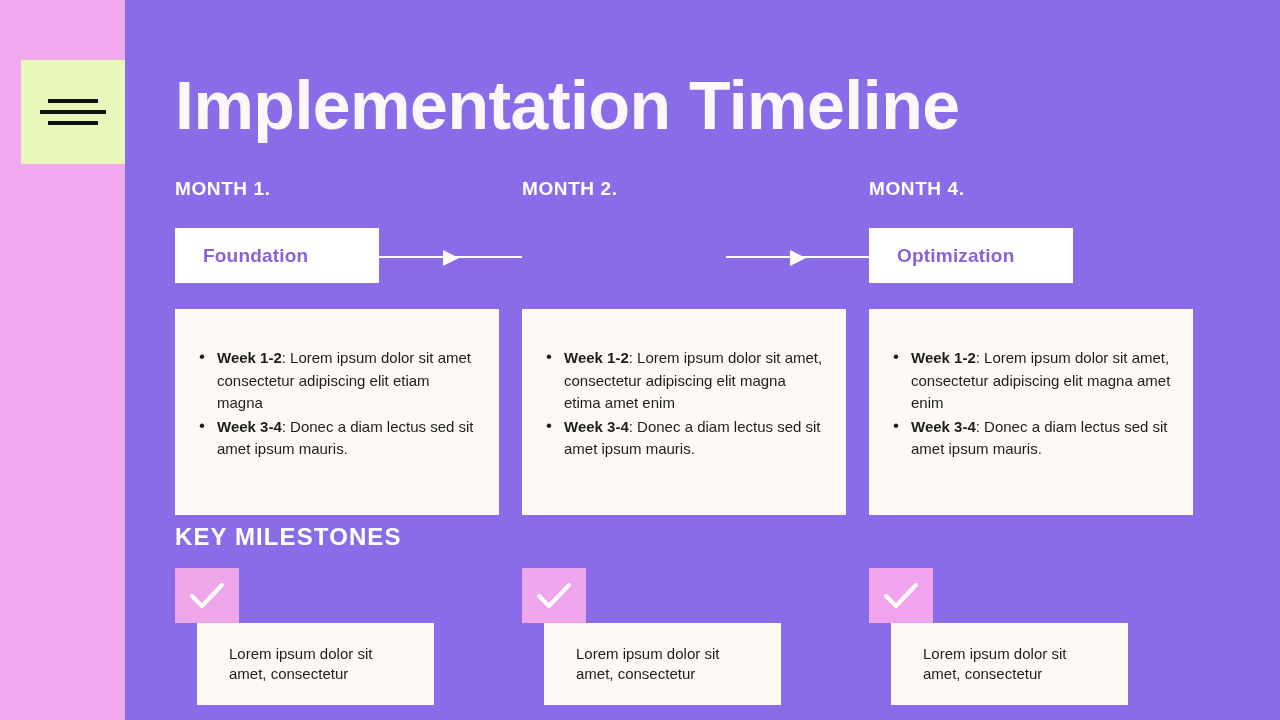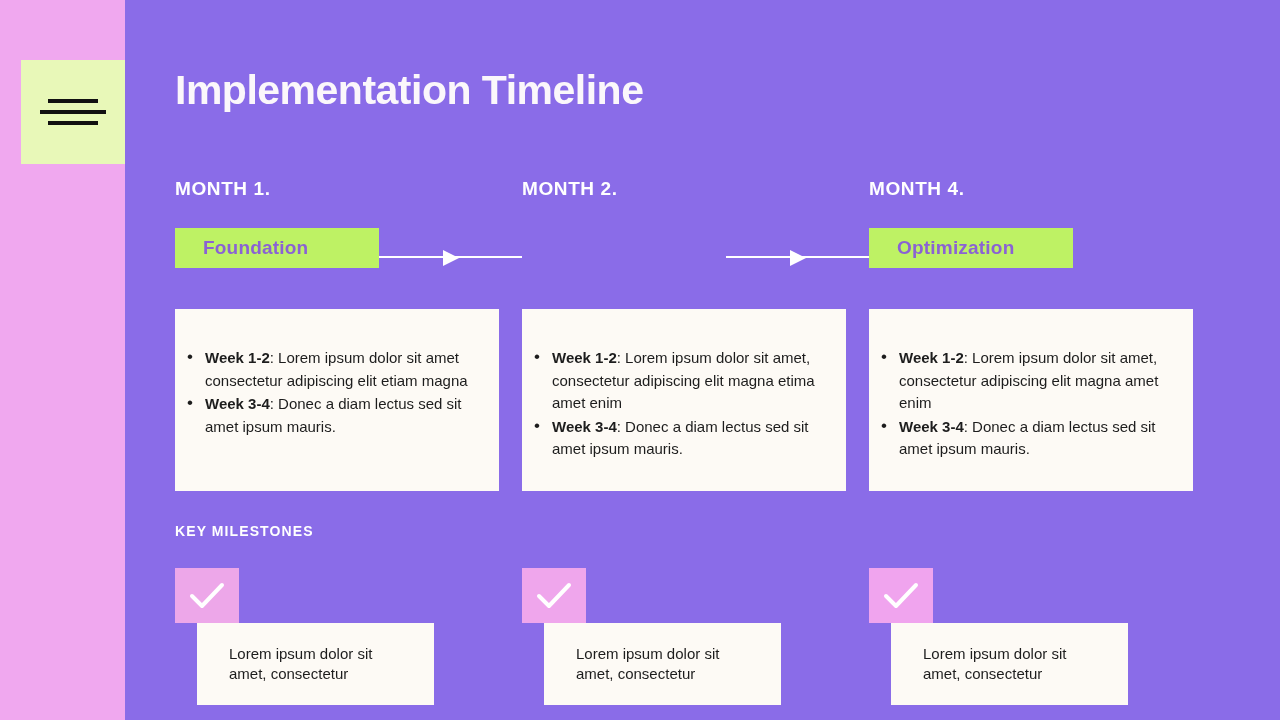--- a/index.html
+++ b/index.html
@@ -52,21 +52,21 @@
     left: 125px; top: 0;
     width: 1155px;
     height: 720px;
     background: #8a6ce8;
   }
 
   .title {
     position: absolute;
     left: 50px;
     top: 68px;
-    font-size: 41px;
+    font-size: 68px;
     font-weight: 800;
     letter-spacing: -0.5px;
     color: #fbf7fb;
     line-height: 1.1;
     white-space: nowrap;
   }
 
   
   .timeline {
     position: absolute;
@@ -88,22 +88,22 @@
   .month-label {
     font-size: 19px;
     font-weight: 700;
     letter-spacing: 0.6px;
     color: #ffffff;
     margin-bottom: 28px;
     white-space: nowrap;
   }
 
   .phase-box {
-    height: 40px;
-    background: #bef264;
+    height: 55px;
+    background: #ffffff;
     display: flex;
     align-items: center;
     padding-left: 28px;
   }
   .phase-box span {
     font-size: 19px;
     font-weight: 700;
     color: #8a62d4;
     letter-spacing: 0.2px;
   }
@@ -140,23 +140,23 @@
     position: absolute;
     left: 50px;
     top: 309px;
     width: 1018px;
     height: 182px;
   }
   .detail-card {
     position: absolute;
     top: 0;
     width: 324px;
-    height: 182px;
+    height: 206px;
     background: #fdfaf5;
-    padding: 38px 22px 0 10px;
+    padding: 38px 22px 0 22px;
   }
   .detail-card.c1 { left: 0px; }
   .detail-card.c2 { left: 347px; }
   .detail-card.c3 { left: 694px; }
 
   .detail-card ul {
     list-style: none;
   }
   .detail-card li {
     position: relative;
@@ -176,21 +176,21 @@
   }
   .detail-card li b {
     font-weight: 700;
   }
 
   
   .milestones-heading {
     position: absolute;
     left: 50px;
     top: 523px;
-    font-size: 14px;
+    font-size: 24px;
     font-weight: 700;
     letter-spacing: 1.1px;
     color: #ffffff;
   }
 
   .milestones {
     position: absolute;
     left: 50px;
     top: 568px;
     width: 1018px;

